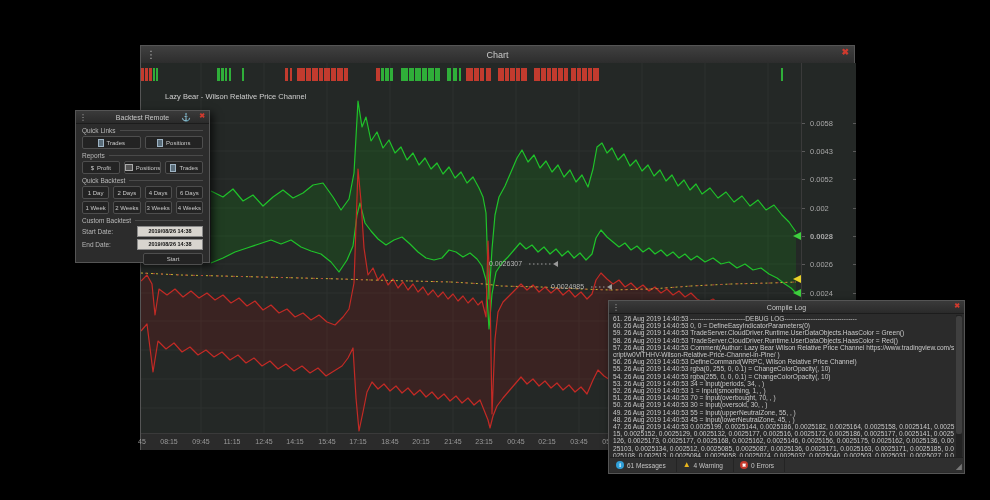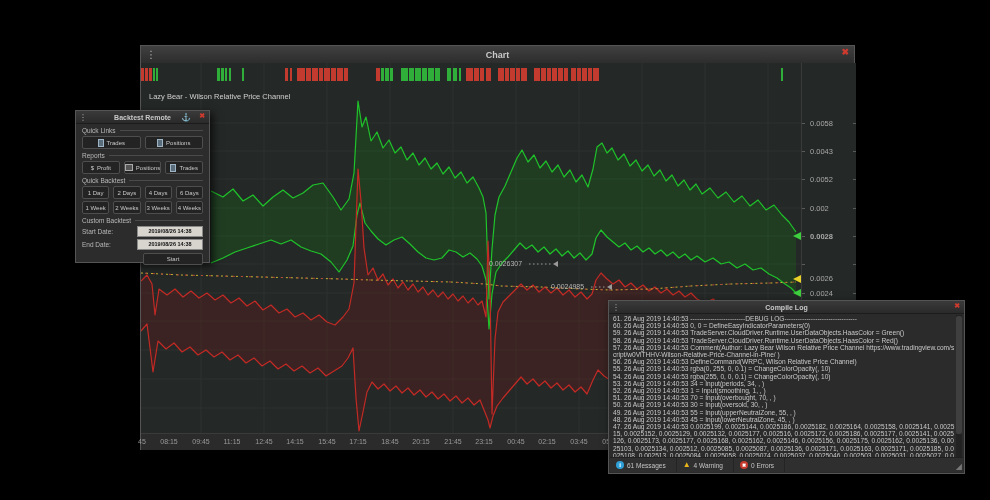--- a/index.html
+++ b/index.html
@@ -1,30 +1,30 @@
 <!DOCTYPE html>
 <html><head>
 <meta charset="utf-8">
 <style>
   html,body{margin:0;padding:0;background:#000;}
   #stage{position:relative;width:990px;height:500px;background:#000;overflow:hidden;
          font-family:"Liberation Sans",sans-serif;-webkit-font-smoothing:antialiased;}
   .window{position:absolute;border:1px solid #555;box-sizing:border-box;box-shadow:3px 3px 8px rgba(0,0,0,.7);}
   .titlebar{position:relative;height:17px;background:linear-gradient(#404040,#2d2d2d);
             border-bottom:1px solid #1c1c1c;display:flex;align-items:center;}
-  .titlebar .ttl{position:absolute;left:0;right:0;text-align:center;color:#c9c9c9;font-size:9px;font-weight:bold;}
+  .titlebar .ttl{position:absolute;left:0;right:0;text-align:center;color:#c9c9c9;font-size:9px;}
   .menu-dots{color:#b5b5b5;font-size:10px;margin-left:5px;z-index:2;}
   .close-x{position:absolute;right:5px;top:1px;color:#cf3a2e;font-size:9px;font-weight:bold;z-index:2;cursor:default;}
   .anchor-ic{position:absolute;right:18px;top:2px;color:#9a9a9a;font-size:8px;z-index:2;}
 
   
   #chartwin{left:140px;top:45px;width:715px;height:405px;background:#242826;}
   #chartwin .titlebar{height:17px;}
   #plotwrap{position:absolute;left:0;top:17px;width:660px;height:370px;overflow:hidden;}
-  #indlabel{position:absolute;left:8px;top:46px;color:#cfcfcf;font-size:7.5px;z-index:3;}
+  #indlabel{position:absolute;left:24px;top:46px;color:#cfcfcf;font-size:7.5px;z-index:3;}
   #priceaxis{position:absolute;left:660px;top:17px;width:54px;height:370px;background:#242826;border-left:1px solid #3a3a3a;}
   .ptick{position:absolute;left:8px;color:#a8a8a8;font-size:7.5px;}
   .ptickmark{position:absolute;width:3px;height:1px;background:#5a5a5a;}
   #timeaxis{position:absolute;left:0;top:387px;width:713px;height:16px;background:#2b2b2b;border-top:1px solid #3a3a3a;}
   .xtick{position:absolute;top:4px;color:#999;font-size:7px;transform:translateX(-50%);white-space:nowrap;}
 
   
   #btwin{left:75px;top:110px;width:135px;height:153px;background:#2c2c2c;z-index:5;}
   #btwin .titlebar{height:12px;background:linear-gradient(#3a3a3a,#2a2a2a);}
   #btwin .ttl{font-size:7px;}
@@ -185,21 +185,21 @@
         <div class="ptickmark" style="top: 88px; right: 0px;"></div>
         <div class="ptick" style="top: 112px;">0.0052</div>
         <div class="ptickmark" style="top: 116px; left: 0px;"></div>
         <div class="ptickmark" style="top: 116px; right: 0px;"></div>
         <div class="ptick" style="top: 141px;">0.002</div>
         <div class="ptickmark" style="top: 145px; left: 0px;"></div>
         <div class="ptickmark" style="top: 145px; right: 0px;"></div>
         <div class="ptick" style="top: 169px; font-weight: bold;">0.0028</div>
         <div class="ptickmark" style="top: 173px; left: 0px;"></div>
         <div class="ptickmark" style="top: 173px; right: 0px;"></div>
-        <div class="ptick" style="top: 211px;">0.0026</div>
+        <div class="ptick" style="top: 197px;">0.0026</div>
         <div class="ptickmark" style="top: 201px; left: 0px;"></div>
         <div class="ptickmark" style="top: 201px; right: 0px;"></div>
         <div class="ptick" style="top: 226px;">0.0024</div>
         <div class="ptickmark" style="top: 230px; left: 0px;"></div>
         <div class="ptickmark" style="top: 230px; right: 0px;"></div>
       </div>
     <div id="timeaxis">
         <div class="xtick" style="left: 1px;">45</div>
         <div class="xtick" style="left: 28px;">08:15</div>
         <div class="xtick" style="left: 60px;">09:45</div>

